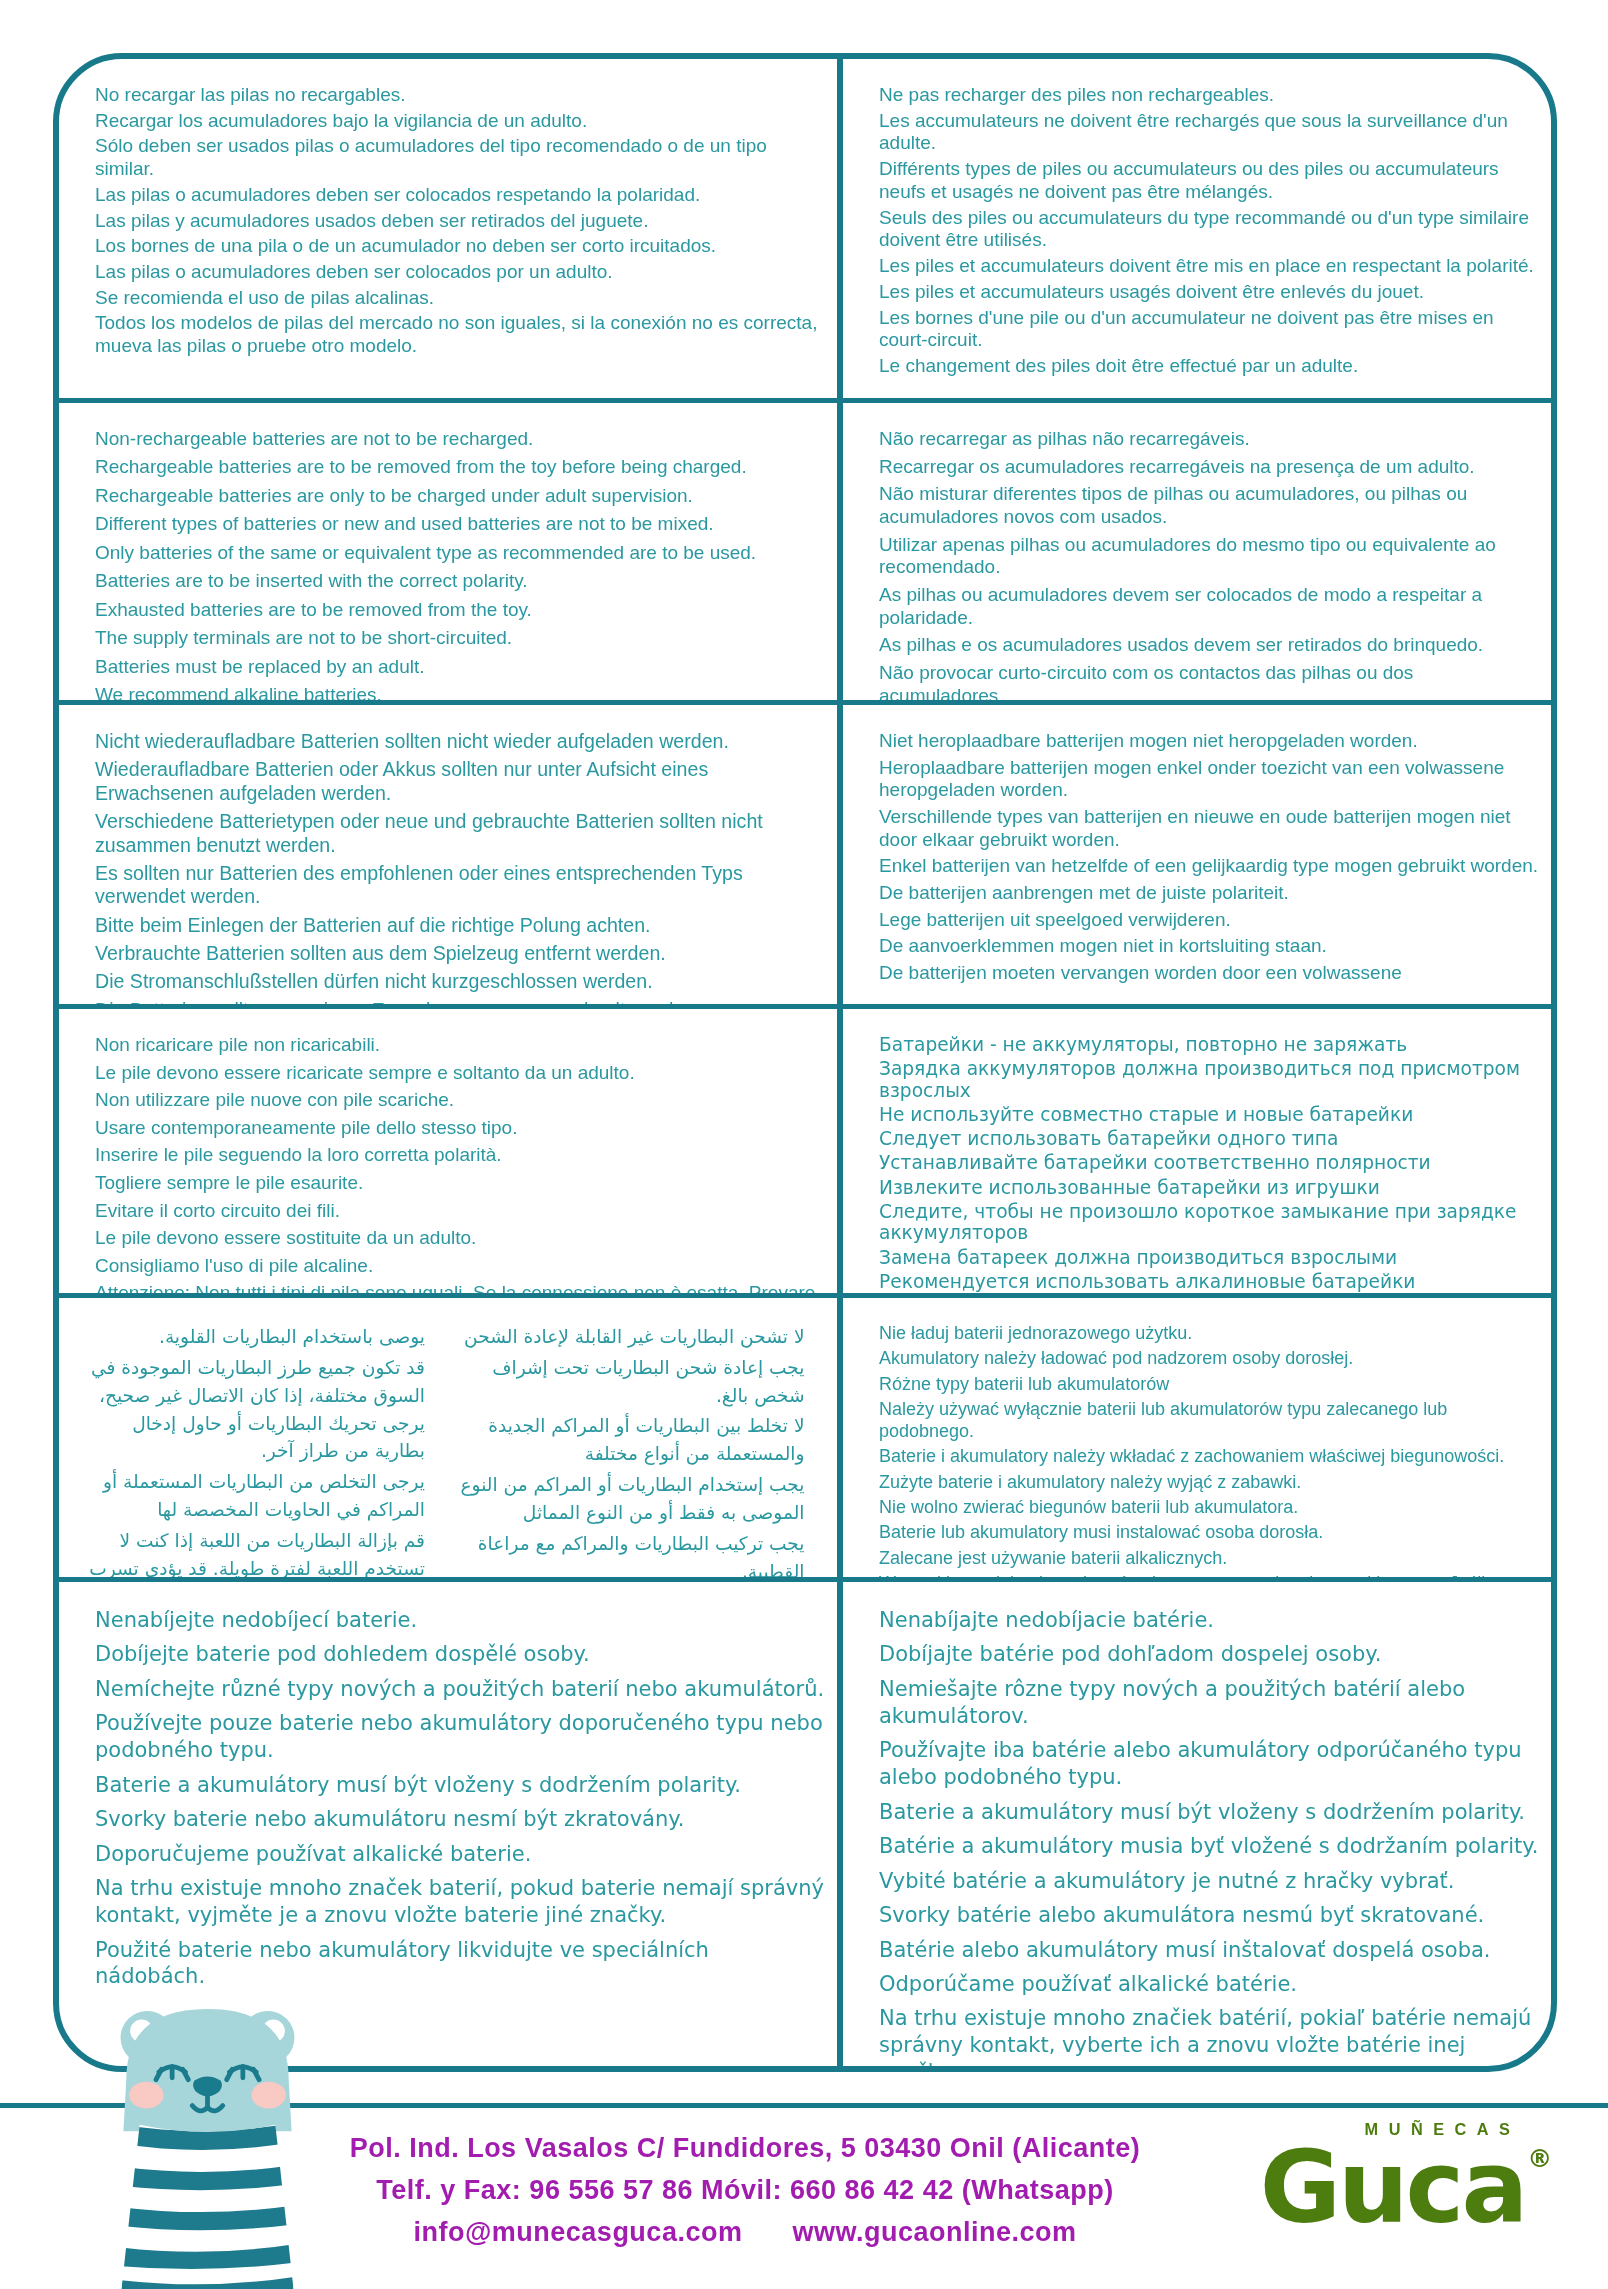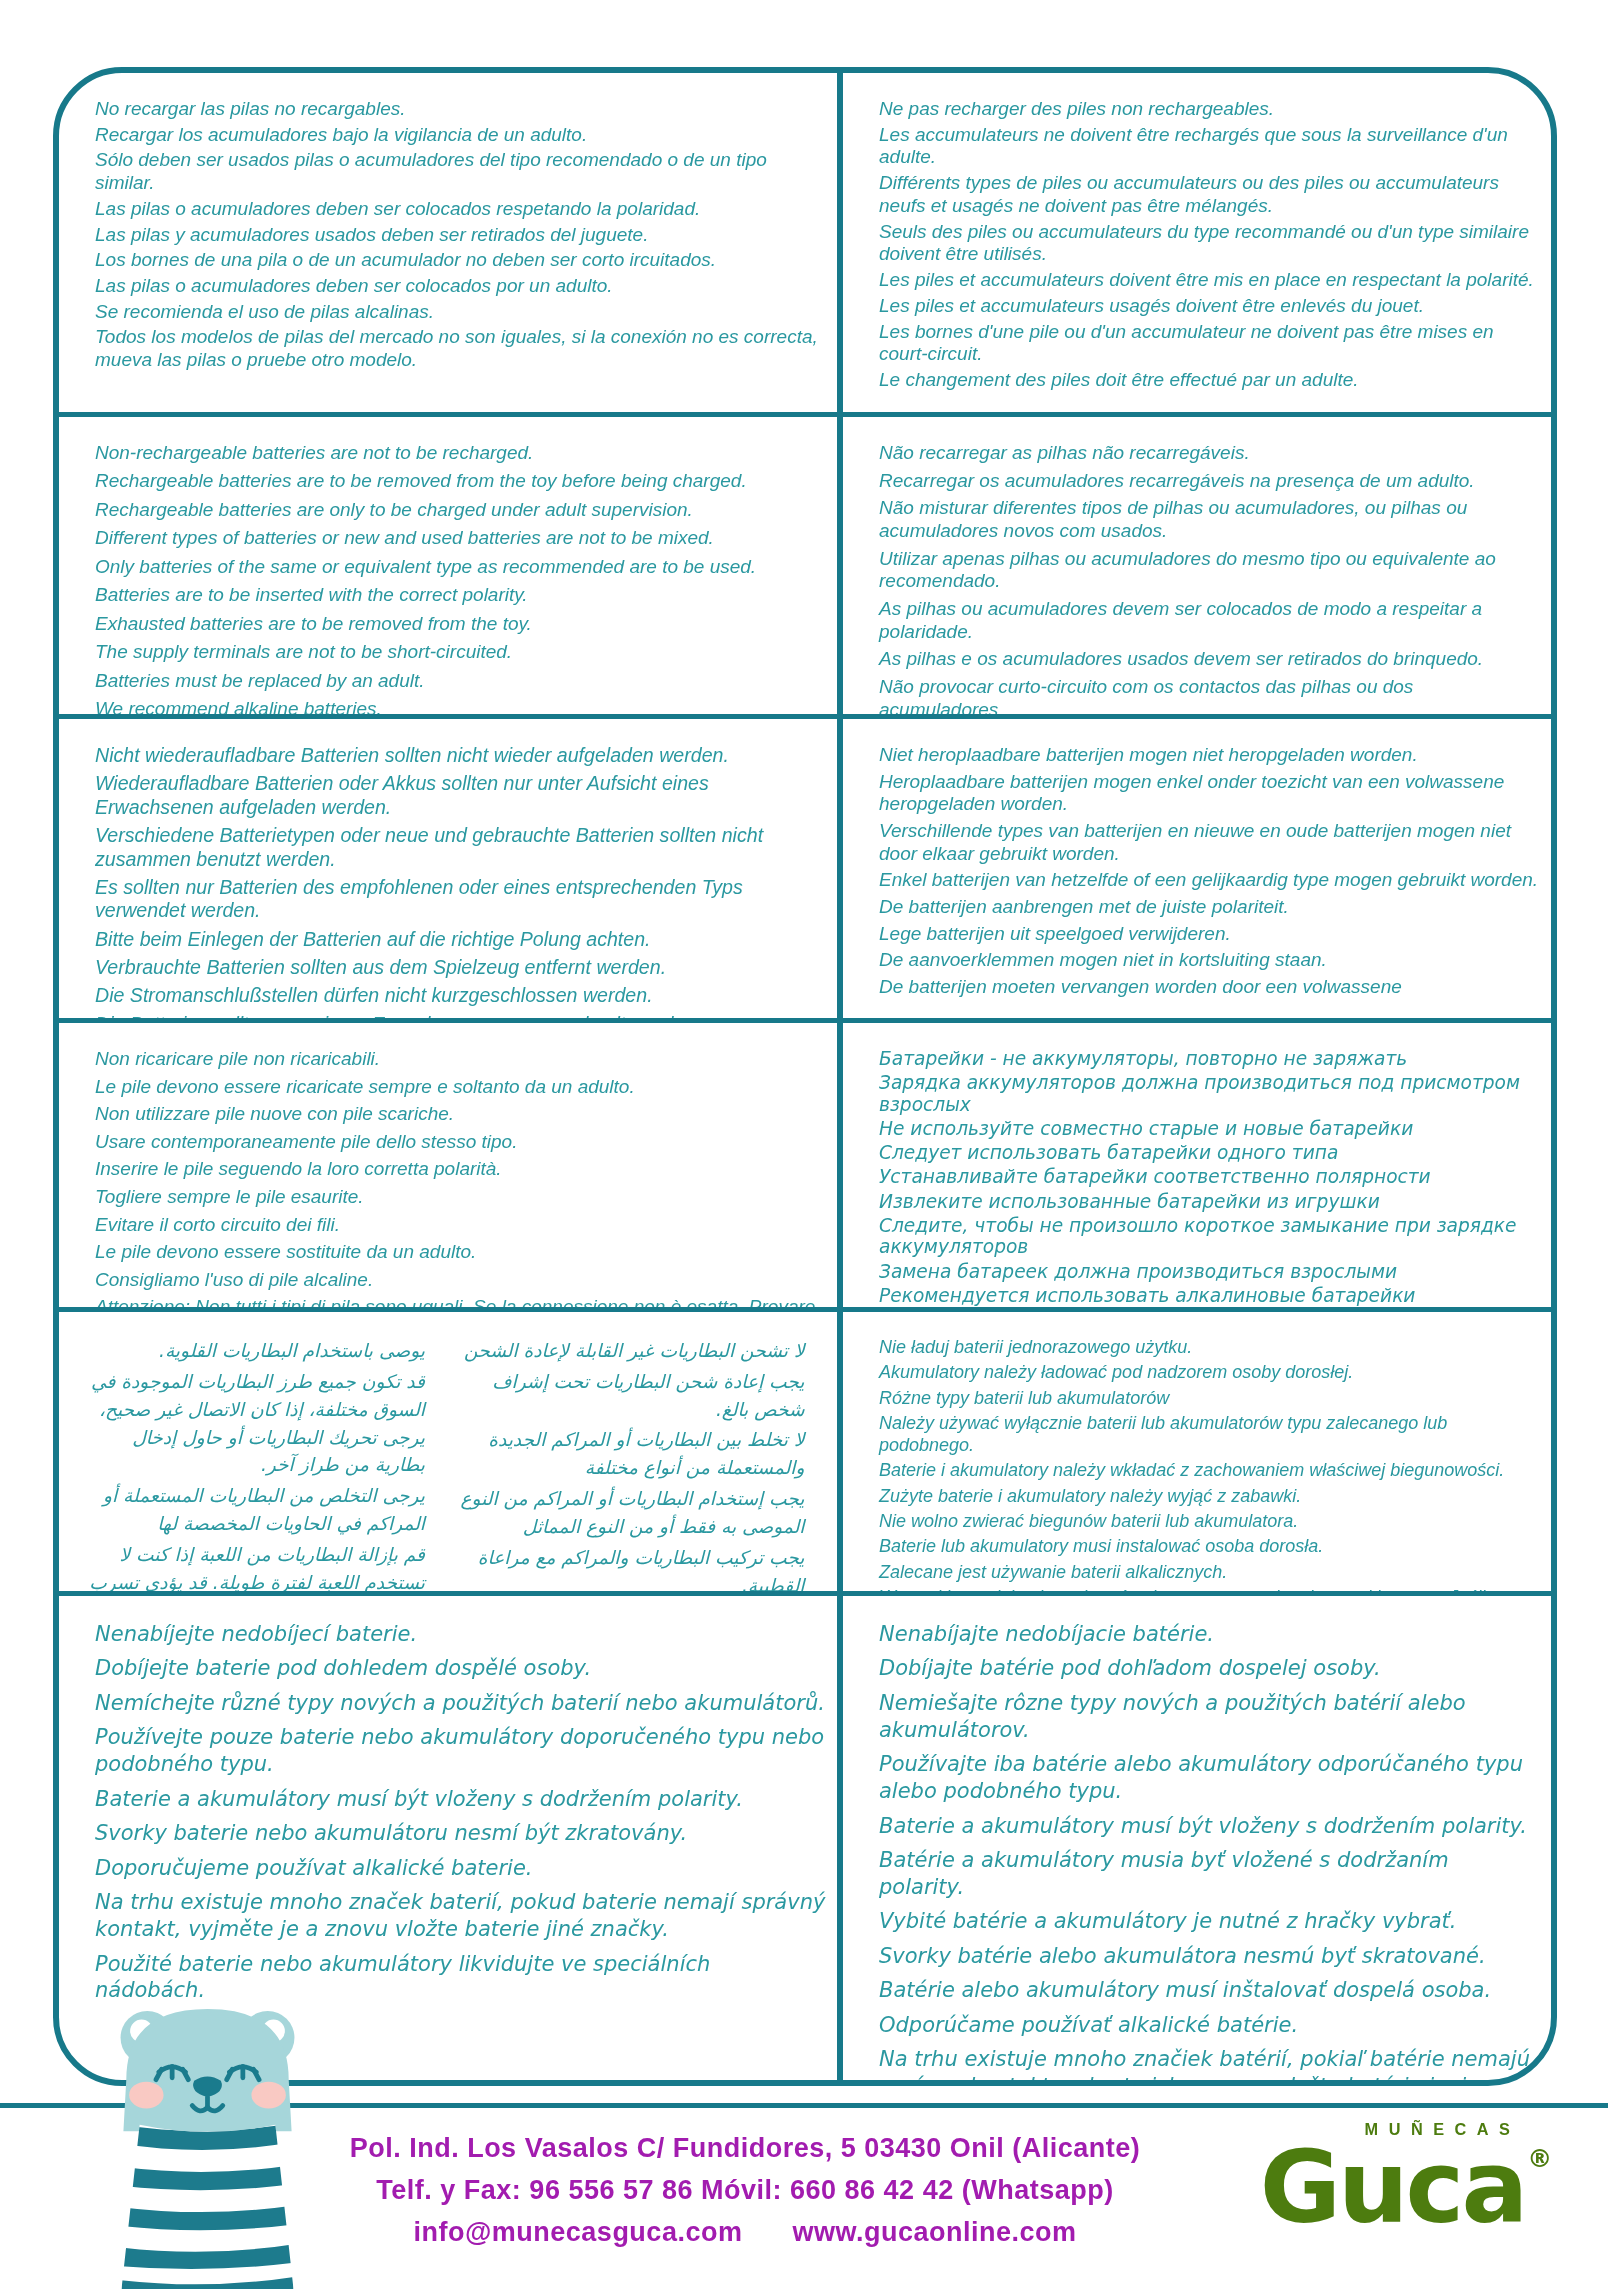--- a/index.html
+++ b/index.html
@@ -5,31 +5,30 @@
   html,body{margin:0;padding:0;background:#ffffff;}
   #page{
     position:relative;
     width:1609px;height:2289px;
     background:#ffffff;
     font-family:"Liberation Sans",sans-serif;
     overflow:hidden;
   }
   
   .main-box{
-    position:absolute;left:53px;top:67px;
+    position:absolute;left:53px;top:53px;
     width:1504px;height:2019px;
     box-sizing:border-box;
     border:6.7px solid #17798a;
     border-radius:69px;
     display:grid;
     grid-template-columns:784px 1fr;
     grid-template-rows:339px 302px 304px 289px 284px 1fr;
     overflow:hidden;
     background:#ffffff;
-    font-style:italic;
   }
   .cell{
     box-sizing:border-box;
     overflow:hidden;
     padding:25px 11.5px 0 36px;
     color:#2a98a0;
   }
   .cell.left{border-right:6.7px solid #17798a;}
   .cell.rowline{border-top:5.7px solid #17798a;}
   .cell p{margin:0 0 3.8px 0;font-size:19px;line-height:1.2;}

